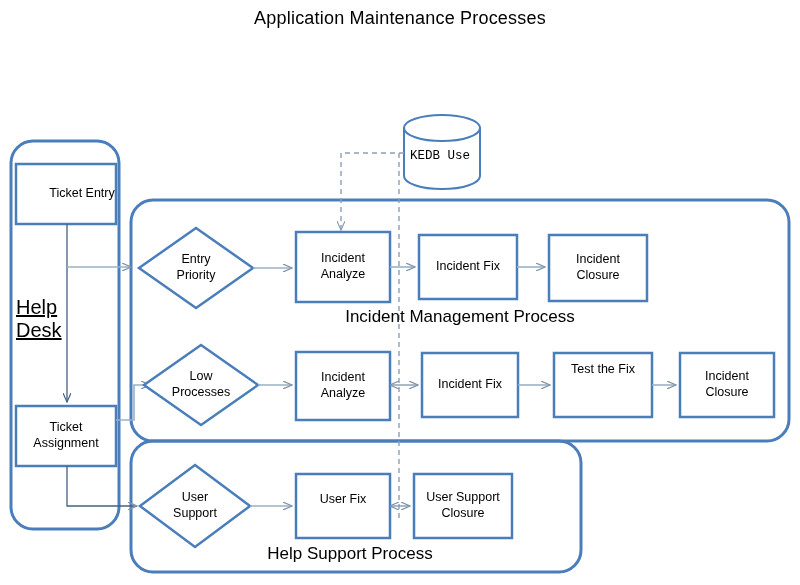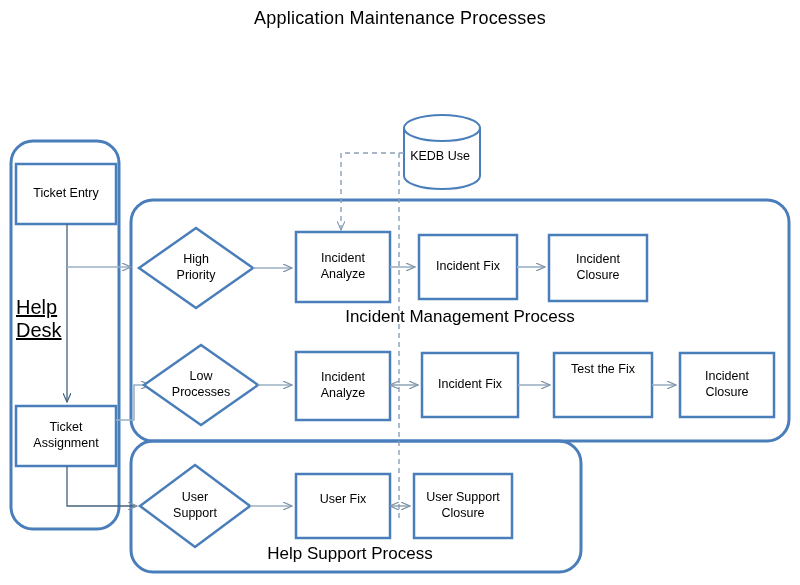--- a/index.html
+++ b/index.html
@@ -140,27 +140,27 @@
 
   <div class="diagram-title">Application Maintenance Processes</div>
 
   <div class="helpdesk-label" style="left:16px; top:296px;">Help
 Desk</div>
 
   <div class="lane-label" style="left:300px; top:308px; width:320px;">Incident Management Process</div>
 
   <div class="lane-label" style="left:200px; top:545px; width:300px;">Help Support Process</div>
 
-  <div class="node-label" style="left:404px; top:138px; width:72px; height:38px;">KEDB Use</div>
+  <div class="node-label" style="left:404px; top:138px; width:72px; height:38px;font-family:Liberation Mono, monospace;">KEDB Use</div>
 
-  <div class="node-label" style="left:16px; top:164px; width:100px; height:60px;">Ticket Entry</div>
+  <div class="node-label" style="left:32px; top:164px; width:100px; height:60px;">Ticket Entry</div>
   <div class="node-label" style="left:16px; top:406px; width:100px; height:60px;">Ticket
 Assignment</div>
 
-  <div class="node-label" style="left:156px; top:248px; width:80px; height:40px;">High
+  <div class="node-label" style="left:156px; top:248px; width:80px; height:40px;">Entry
 Priority</div>
   <div class="node-label" style="left:161px; top:365px; width:80px; height:40px;">Low
 Processes</div>
   <div class="node-label" style="left:155px; top:486px; width:80px; height:40px;">User
 Support</div>
 
   <div class="node-label" style="left:296px; top:232px; width:94px; height:70px;">Incident
 Analyze</div>
   <div class="node-label" style="left:419px; top:235px; width:98px; height:64px;">Incident Fix</div>
   <div class="node-label" style="left:549px; top:235px; width:98px; height:66px;">Incident

